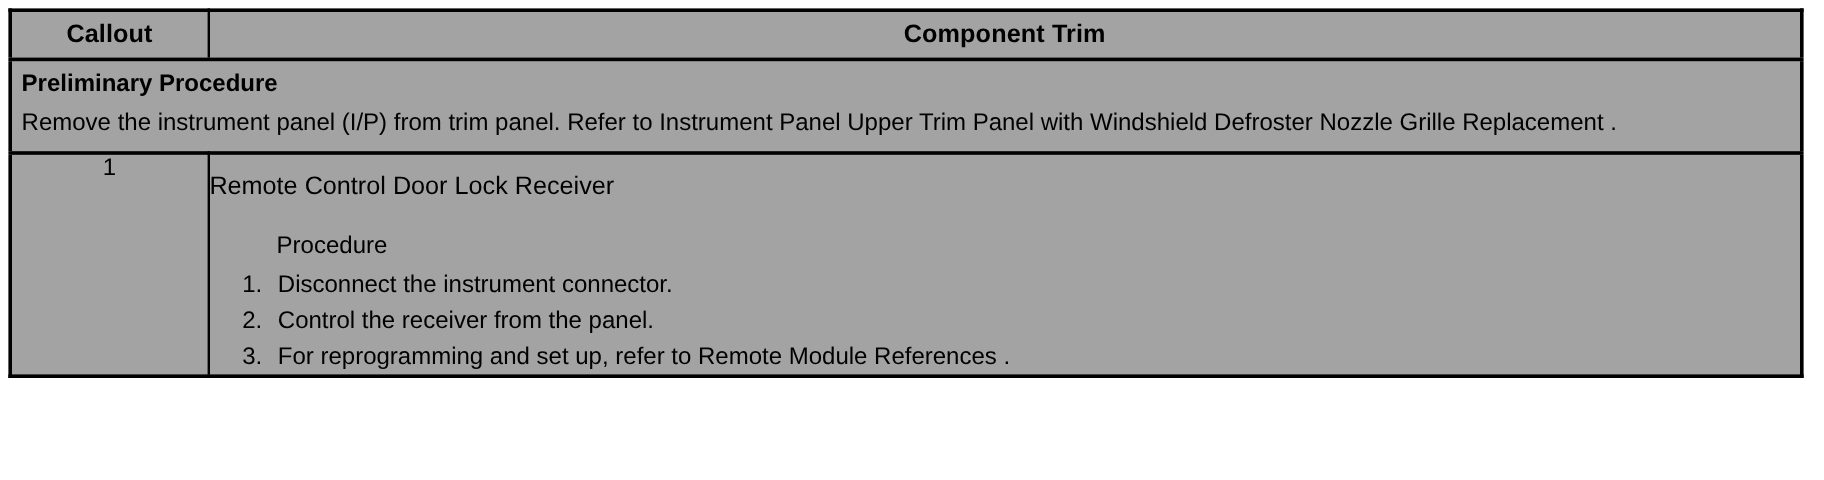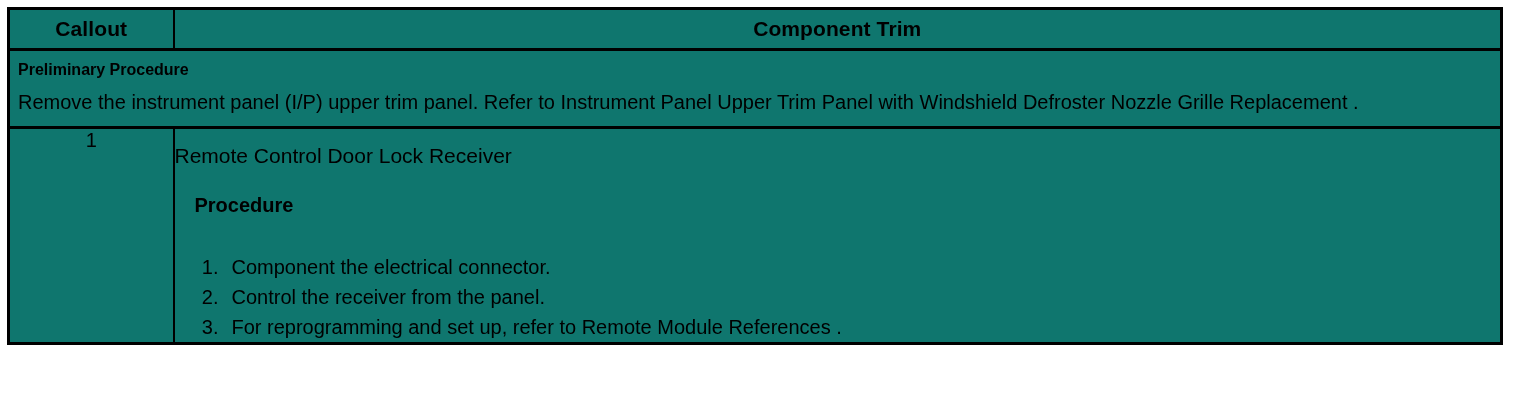--- a/index.html
+++ b/index.html
@@ -29,21 +29,21 @@
     top: 7px;
     width: 1496px;
     border-collapse: collapse;
     table-layout: fixed;
     background: #ffffff;
     border: 3px solid #000000;
   }
   .svc-table td {
     padding: 0;
     vertical-align: top;
-    background: #0f766e;
+    background: #a3a3a3;
   }
 
   
   .hdr-row td {
     border-bottom: 3px solid #000000;
     text-align: center;
     vertical-align: middle;
     font-weight: bold;
     font-size: 21px;
     height: 38px;
@@ -55,21 +55,21 @@
     border-right: 2px solid #000000;
   }
 
   
   .prelim-row td {
     border-bottom: 3px solid #000000;
     padding: 6px 8px 9px 8px;
   }
   .prelim-title {
     font-weight: bold;
-    font-size: 16px;
+    font-size: 20px;
     line-height: 26px;
     margin: 0 0 4px 0;
   }
   .prelim-body {
     font-size: 20px;
     line-height: 30px;
     margin: 0;
     padding-right: 6px;
   }
 
@@ -83,25 +83,25 @@
   }
   .comp-body {
     padding: 8px 8px 6px 10px;
   }
   .comp-name {
     font-size: 21px;
     line-height: 28px;
     margin: 13px 0 22px 0;
   }
   .proc-title {
-    font-weight: bold;
+    font-weight: normal;
     font-size: 20px;
     line-height: 26px;
-    margin: 0 0 34px 0;
-    padding-left: 20px;
+    margin: 0 0 4px 0;
+    padding-left: 56px;
   }
   .steps {
     margin: 0;
     padding: 0;
     list-style: none;
   }
   .steps li {
     font-size: 20px;
     line-height: 30px;
     margin: 0;
@@ -132,33 +132,33 @@
     <tbody>
 
       <tr class="hdr-row">
         <td class="hdr-callout">Callout</td>
         <td class="hdr-component">Component Trim</td>
       </tr>
 
       <tr class="prelim-row">
         <td colspan="2">
           <p class="prelim-title">Preliminary Procedure</p>
-          <p class="prelim-body">Remove the instrument panel (I/P) upper trim panel. Refer to Instrument Panel Upper Trim Panel with Windshield Defroster Nozzle Grille Replacement .</p>
+          <p class="prelim-body">Remove the instrument panel (I/P) from trim panel. Refer to Instrument Panel Upper Trim Panel with Windshield Defroster Nozzle Grille Replacement .</p>
         </td>
       </tr>
 
       <tr class="comp-row">
         <td class="comp-callout">1</td>
         <td class="comp-body">
           <p class="comp-name">Remote Control Door Lock Receiver</p>
           <p class="proc-title">Procedure</p>
           <ol class="steps">
             <li>
               <span class="step-num">1.</span>
-              <span class="step-txt">Component the electrical connector.</span>
+              <span class="step-txt">Disconnect the instrument connector.</span>
             </li>
             <li>
               <span class="step-num">2.</span>
               <span class="step-txt">Control the receiver from the panel.</span>
             </li>
             <li>
               <span class="step-num">3.</span>
               <span class="step-txt">For reprogramming and set up, refer to Remote Module References .</span>
             </li>
           </ol>

